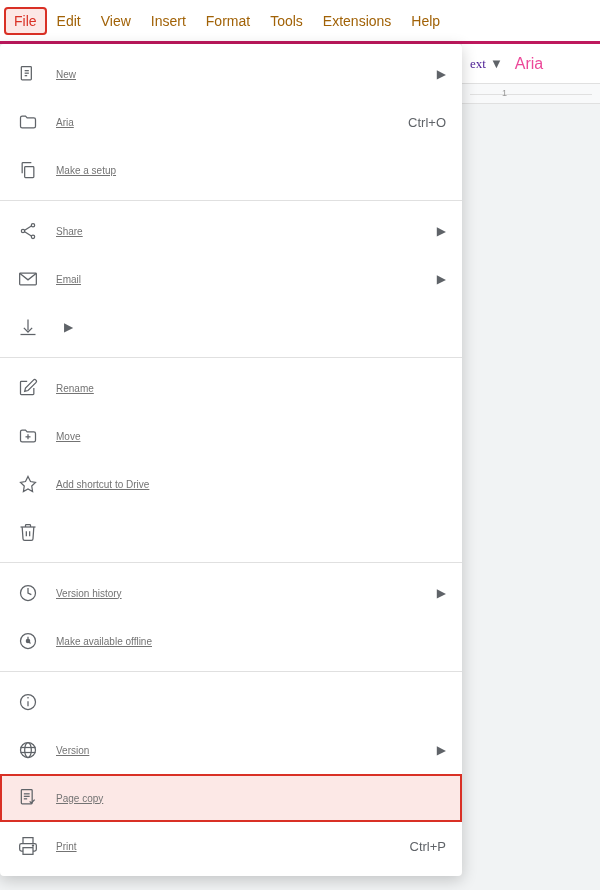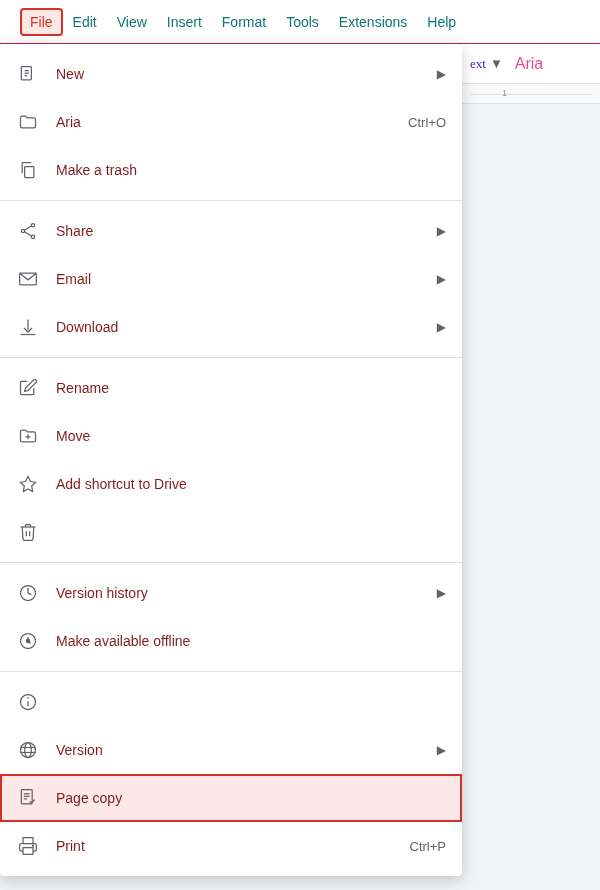--- a/index.html
+++ b/index.html
@@ -11,29 +11,29 @@
       position: relative;
       overflow: hidden;
     }
 
     
     .menu-bar {
       display: flex;
       align-items: center;
       height: 44px;
       background: white;
-      border-bottom: 1px solid #be185d;
-      padding: 0 20px;
+      border-bottom: 3px solid #be185d;
+      padding: 0 4px;
       position: relative;
       z-index: 10;
     }
     .menu-bar-item {
       padding: 6px 10px;
       font-size: 14px;
-      color: #0f766e;
+      color: #a16207;
       cursor: pointer;
       border-radius: 4px;
       user-select: none;
       white-space: nowrap;
     }
     .menu-bar-item.active {
       background: #fce8e6;
       color: #d93025;
       outline: 2px solid #d93025;
       outline-offset: -2px;
@@ -77,22 +77,23 @@
       flex-shrink: 0;
       color: #5f6368;
     }
     .menu-icon svg {
       width: 20px;
       height: 20px;
     }
 
     .menu-label {
       flex: 1;
-      font-size: 14px;
-      color: #7f1d1d;
+      font-size: 10px;
+      color: #737373;
+      text-decoration: underline;
     }
 
     .menu-shortcut {
       font-size: 13px;
       color: #5f6368;
     }
 
     .menu-arrow {
       font-size: 12px;
       color: #5f6368;
@@ -201,21 +202,21 @@
     <span class="menu-shortcut">Ctrl+O</span>
   </div>
 
   <div class="menu-item">
     <div class="menu-icon">
       <svg viewBox="0 0 24 24" fill="none" stroke="currentColor" stroke-width="1.5">
         <rect x="8" y="8" width="11" height="13" rx="1"></rect>
         <path d="M5 16V4a1 1 0 011-1h10"></path>
       </svg>
     </div>
-    <span class="menu-label">Make a trash</span>
+    <span class="menu-label">Make a setup</span>
   </div>
 
   <div class="menu-divider"></div>
 
   <div class="menu-item">
     <div class="menu-icon">
       <svg viewBox="0 0 24 24" fill="none" stroke="currentColor" stroke-width="1.5">
         <circle cx="18" cy="5" r="2"></circle>
         <circle cx="6" cy="12" r="2"></circle>
         <circle cx="18" cy="19" r="2"></circle>
@@ -239,21 +240,20 @@
   </div>
 
   <div class="menu-item">
     <div class="menu-icon">
       <svg viewBox="0 0 24 24" fill="none" stroke="currentColor" stroke-width="1.5">
         <path d="M12 3v13"></path>
         <polyline points="7,13 12,18 17,13"></polyline>
         <line x1="3" y1="21" x2="21" y2="21"></line>
       </svg>
     </div>
-    <span class="menu-label">Download</span>
     <span class="menu-arrow">▶</span>
   </div>
 
   <div class="menu-divider"></div>
 
   <div class="menu-item">
     <div class="menu-icon">
       <svg viewBox="0 0 24 24" fill="none" stroke="currentColor" stroke-width="1.5">
         <path d="M11 4H4a1 1 0 00-1 1v14a1 1 0 001 1h14a1 1 0 001-1v-7"></path>
         <path d="M18.5 2.5a2 2 0 013 3L12 15l-4 1 1-4 9.5-9.5z"></path>

